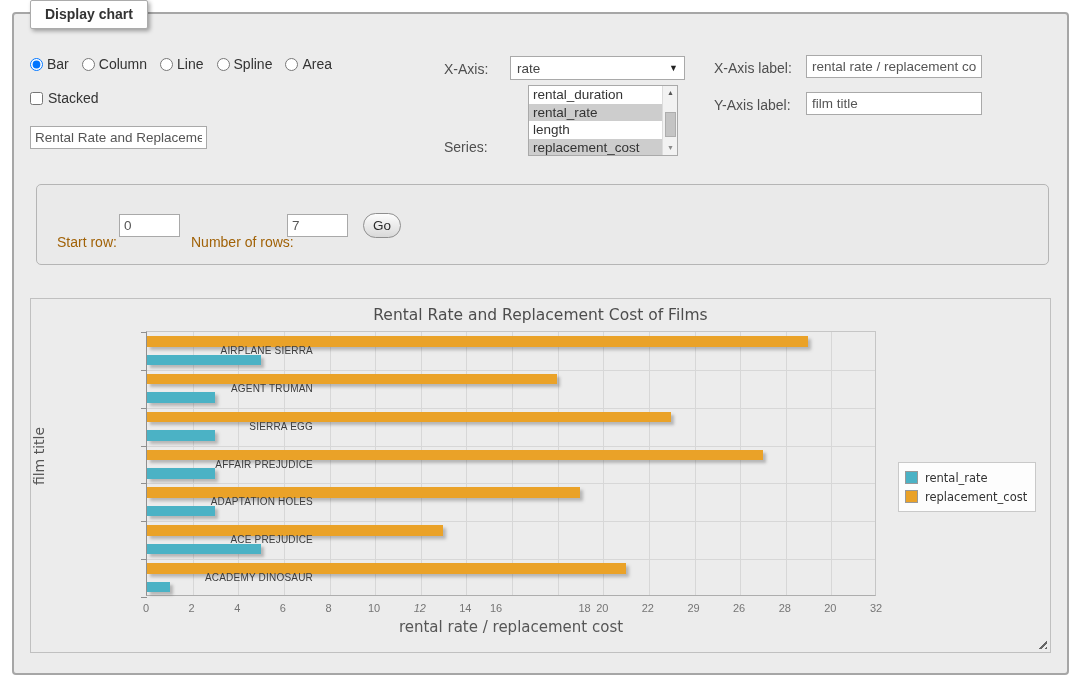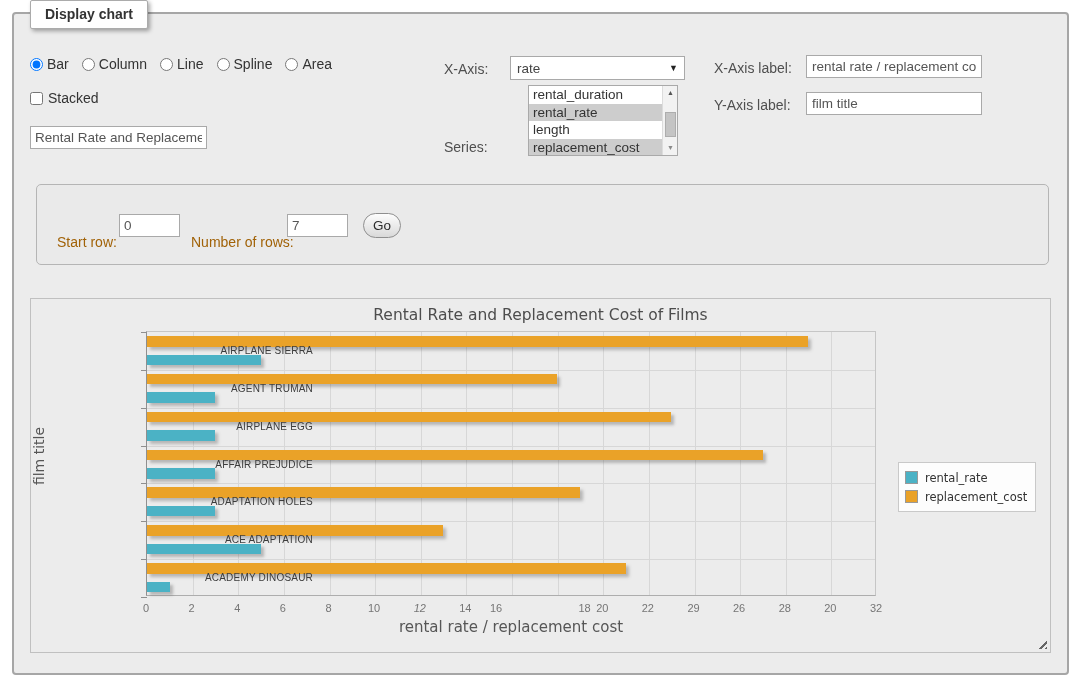--- a/index.html
+++ b/index.html
@@ -217,24 +217,24 @@
         <span class="xtick" style="left: 616.875px;">22</span>
         <span class="xtick" style="left: 662.5px;">29</span>
         <span class="xtick" style="left: 708.125px;">26</span>
         <span class="xtick" style="left: 753.75px;">28</span>
         <span class="xtick" style="left: 799.375px;">20</span>
         <span class="xtick" style="left: 845px;">32</span>
       </div>
     <div id="ycats">
         <div class="ycat" style="top: 45.9286px;">AIRPLANE SIERRA</div>
         <div class="ycat" style="top: 83.7857px;">AGENT TRUMAN</div>
-        <div class="ycat" style="top: 121.643px;">AIRPLANE EGG</div>
+        <div class="ycat" style="top: 121.643px;">SIERRA EGG</div>
         <div class="ycat" style="top: 159.5px;">AFFAIR PREJUDICE</div>
         <div class="ycat" style="top: 197.357px;">ADAPTATION HOLES</div>
-        <div class="ycat" style="top: 235.214px;">ACE ADAPTATION</div>
+        <div class="ycat" style="top: 235.214px;">ACE PREJUDICE</div>
         <div class="ycat" style="top: 273.071px;">ACADEMY DINOSAUR</div>
       </div>
     <div class="x-axis-title">rental rate / replacement cost</div>
     <div class="chart-legend">
       <div class="legend-row">
         <span class="swatch" id="swatch-0" style="background: rgb(75, 178, 197);"></span>
         <span class="lname">rental_rate</span>
       </div>
       <div class="legend-row">
         <span class="swatch" id="swatch-1" style="background: rgb(234, 162, 40);"></span>

